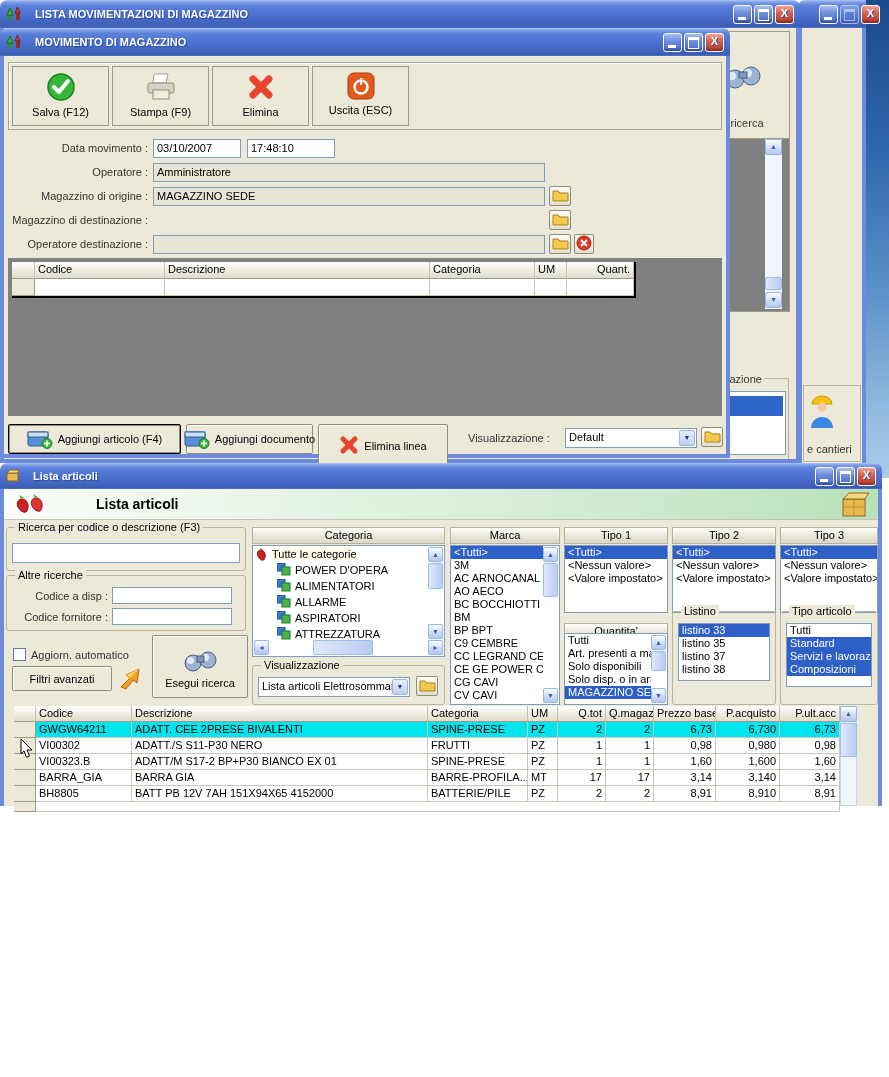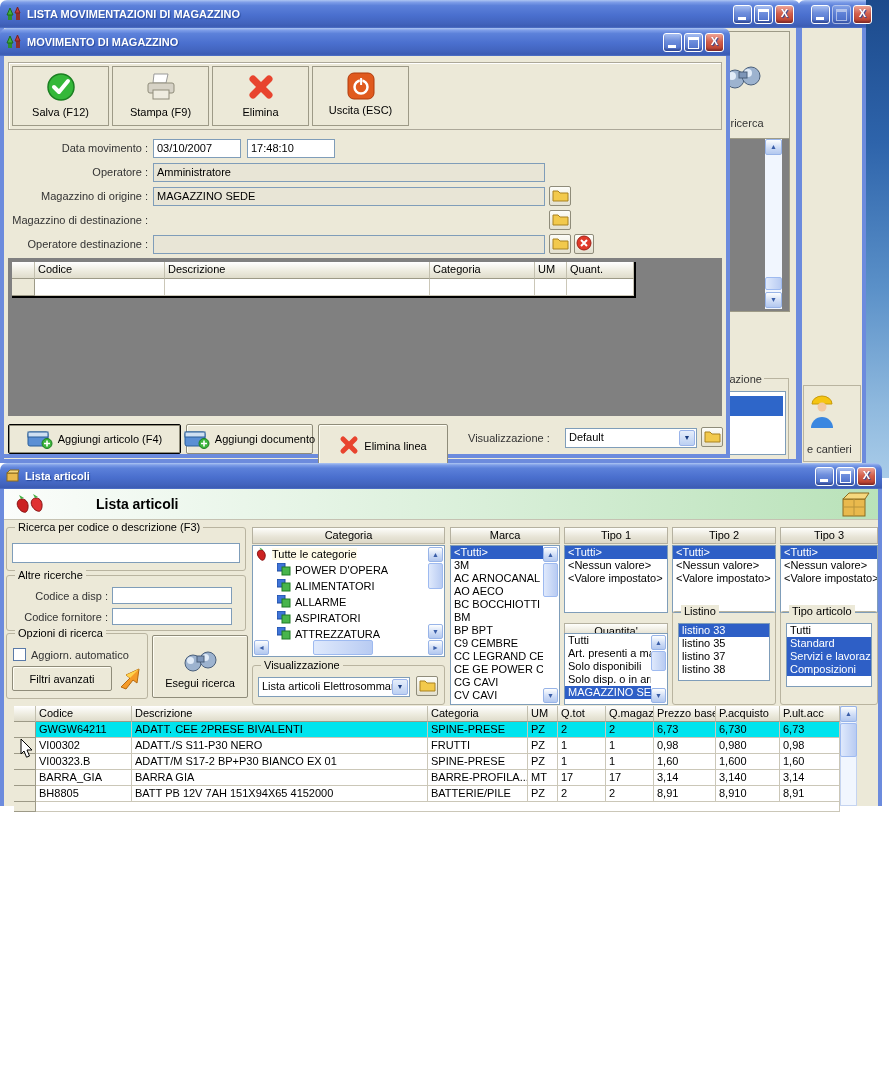--- a/index.html
+++ b/index.html
@@ -4,21 +4,21 @@
 <style>
   html,body{margin:0;padding:0}
   body{width:889px;height:1077px;position:relative;overflow:hidden;background:#fff;
        font-family:"Liberation Sans",sans-serif;font-size:11px;color:#000;}
   .abs{position:absolute}
   .xpwin{position:absolute}
   .tbar{position:absolute;left:0;right:0;top:0;height:28px;border-radius:7px 7px 0 0;
         background:linear-gradient(180deg,#aec6f2 0%,#7e9ee8 8%,#5c81da 20%,#4a6fce 55%,#4264be 82%,#3c5cb4 94%,#5073c8 100%);
         display:flex;align-items:center;padding:0 6px;box-sizing:border-box;color:#fff;font-weight:bold;
         text-shadow:1px 1px 1px #2a4a9a;}
-  .tbar .ttl{flex:1;white-space:nowrap;overflow:hidden;margin-left:5px}
+  .tbar .ttl{flex:1;white-space:nowrap;overflow:hidden;margin-left:13px}
   .wb{width:19px;height:19px;margin-left:2px;border:1px solid #fff;border-radius:3px;flex:none;position:relative;
       background:linear-gradient(#a8bff1 0%,#6f8fdd 40%,#4a6cc8 100%);box-shadow:inset 0 -2px 2px rgba(0,0,40,.3);box-sizing:border-box}
   .wb.close{background:linear-gradient(#efa496,#d4604c 45%,#b93c28)}
   .wb.dis{opacity:.55}
   .wb.min::after{content:"";position:absolute;left:4px;bottom:3px;width:8px;height:3px;background:#fff}
   .wb.max::after{content:"";position:absolute;left:3px;top:3px;width:9px;height:8px;border:1px solid #fff;border-top-width:3px}
   .wb.close::after{content:"X";position:absolute;left:0;right:0;top:1px;text-align:center;color:#fff;font-weight:bold;font-size:11px}
   .wbody{position:absolute;left:0;right:0;top:28px;bottom:0;background:#ECE9D8;border:4px solid #6c8bdd;border-top:none;box-sizing:border-box}
   .gb{position:absolute;border:1px solid #b9b4a0;border-radius:3px;box-sizing:border-box}
   .gb>.gl{position:absolute;top:-7px;left:8px;background:#ECE9D8;padding:0 3px;white-space:nowrap}
@@ -38,21 +38,21 @@
   .li.h16{height:16px;line-height:16px}
   .li.sel{background:#2E5FC6;color:#fff}
   .sbtn{position:absolute;background:linear-gradient(#fdfefe,#cfddf6 55%,#b3c8ef);border:1px solid #98b4e8;border-radius:2px;
         color:#3a5ea8;font-size:7px;line-height:13px;text-align:center;box-sizing:border-box;overflow:hidden}
   .strack{position:absolute;background:#f1f6fe}
   .sthumb{position:absolute;background:linear-gradient(90deg,#dfe9fc,#b8cbf2);border:1px solid #9ebaf0;border-radius:2px;box-sizing:border-box}
   .trow{display:flex;position:absolute}
   .tc{box-sizing:border-box;border-right:1px solid #cbc7b8;border-bottom:1px solid #cbc7b8;padding:1px 3px;
       white-space:nowrap;overflow:hidden;height:16px;line-height:13px;background:#fff}
   .th .tc{background:linear-gradient(#ffffff,#eceadd 60%,#dfdccb);border-right:1px solid #c2bfae;border-bottom:1px solid #9d9a87}
-  .num{text-align:left}
+  .num{text-align:right}
   .selcell{background:#ECE9D8;border-right:1px solid #9d9a87;border-bottom:1px solid #9d9a87}
   .cyan .tc{background:#00E4EE}
   .cyan .tc.selcell{background:#ECE9D8}
   .w-sel{width:22px}.w-cod{width:96px}.w-des{width:296px}.w-cat{width:100px}.w-um{width:30px}
   .w-qt{width:48px}.w-qm{width:48px}.w-pb{width:62px}.w-pa{width:64px}.w-pu{width:60px}
   .mw-sel{width:23px}.mw-cod{width:130px}.mw-des{width:265px}.mw-cat{width:105px}.mw-um{width:32px}.mw-qu{width:67px}
   .mrow .tc{height:17px}
   .combo{position:absolute;background:#fff;border:1px solid #7F9DB9;box-sizing:border-box;padding:2px 18px 2px 3px;white-space:nowrap;overflow:hidden}
   .ca{position:absolute;right:1px;top:1px;bottom:1px;width:16px;background:linear-gradient(#e6eefb,#bcd0f2);
       border:1px solid #9ab4ea;border-radius:2px;font-size:7px;color:#173a7e;text-align:center;line-height:14px;box-sizing:border-box}
@@ -319,23 +319,20 @@
   <div class="inp" style="left:12px;top:80px;width:228px;height:20px"></div>
 
   <div class="gb" style="left:6px;top:112px;width:240px;height:56px">
     <span class="gl">Altre ricerche</span>
   </div>
   <span class="lbl r" style="left:10px;top:127px;width:98px">Codice a disp :</span>
   <div class="inp" style="left:112px;top:124px;width:120px;height:17px"></div>
   <span class="lbl r" style="left:10px;top:148px;width:98px">Codice fornitore :</span>
   <div class="inp" style="left:112px;top:145px;width:120px;height:17px"></div>
 
-  <div class="gb" style="left:6px;top:170px;width:142px;height:66px">
-    <span class="gl">Opzioni di ricerca</span>
-  </div>
   <span class="cb" style="left:13px;top:185px"></span>
   <span class="lbl" style="left:31px;top:186px">Aggiorn. automatico</span>
   <div class="btn" style="left:12px;top:203px;width:100px;height:25px">
     <span>Filtri avanzati</span>
   </div>
   <span style="position:absolute;left:117px;top:204px">
     <svg width="24" height="24">
         <path d="M22 2 L9 8 L13 11 L4 20 L9 22 L16 13 L20 16 Z" fill="#f59b28" stroke="#b56a10"></path>
         <path d="M22 2 L9 8 L13 11 Z" fill="#ffd34d"></path>
       </svg>

